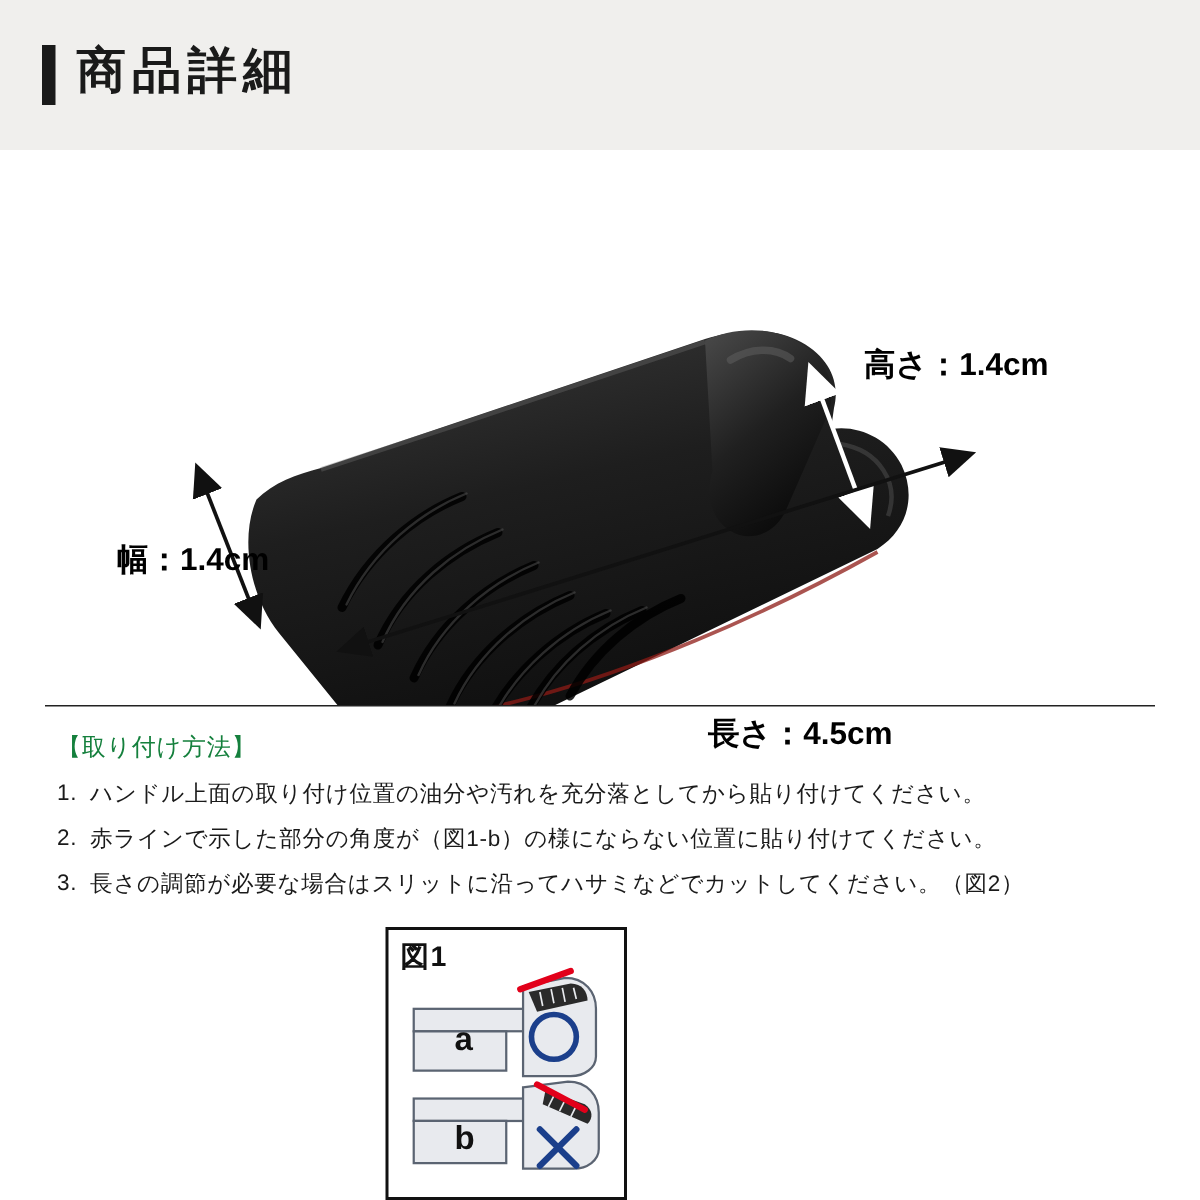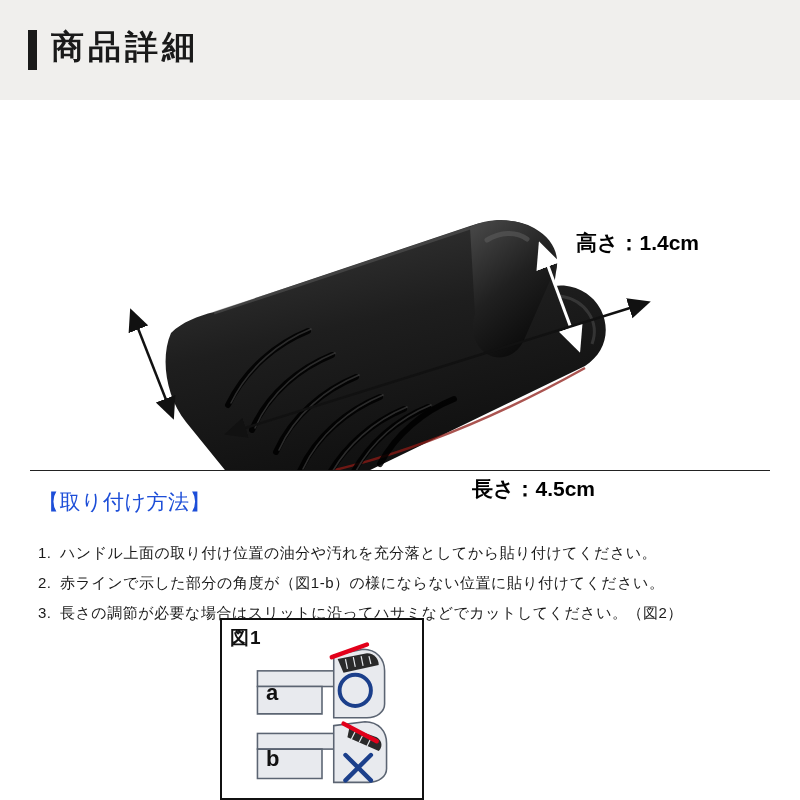--- a/index.html
+++ b/index.html
@@ -85,23 +85,23 @@
   }
 
   
   .instructions {
     position: absolute;
     left: 38px;
     top: 488px;
     width: 730px;
   }
   .instr-title {
-    font-size: 21px;
-    color: #1d4ed8;
-    margin-bottom: 28px;
+    font-size: 16px;
+    color: #15803d;
+    margin-bottom: 11px;
     letter-spacing: 0.5px;
   }
   .instr-item {
     font-size: 15px;
     color: #1a1a1a;
     margin-bottom: 11px;
     letter-spacing: 0.5px;
     display: flex;
   }
   .instr-num {
@@ -115,25 +115,26 @@
     position: absolute;
     left: 220px;
     top: 618px;
     width: 360px;
     height: 182px;
     display: flex;
     gap: 20px;
   }
   .fig-box {
     position: relative;
-    width: 204px;
+    width: 161px;
     height: 182px;
     border: 2px solid #111;
     box-sizing: border-box;
     background: #ffffff;
+    margin-left: 37px;
   }
   .fig-label {
     position: absolute;
     left: 8px;
     top: 5px;
     font-size: 19px;
     font-weight: bold;
     color: #111;
     letter-spacing: 1px;
   }
@@ -238,20 +239,21 @@
     </g>
 
     <line x1="541" y1="147" x2="578" y2="247" stroke="#ffffff" stroke-width="3" marker-start="url(#arrowStartW)" marker-end="url(#arrowEndW)"></line>
 
     <line x1="132" y1="213" x2="172" y2="315" stroke="#111" stroke-width="2.5" marker-start="url(#arrowStart)" marker-end="url(#arrowEnd)"></line>
 
     <line x1="229" y1="333" x2="646" y2="203" stroke="#111" stroke-width="2.5" marker-start="url(#arrowStart)" marker-end="url(#arrowEnd)"></line>
   </svg>
 
   <div class="dim-label dim-height">高さ：1.4cm</div>
+  <div class="dim-label dim-width">幅：1.4cm</div>
   <div class="dim-label dim-length">長さ：4.5cm</div>
 </div>
 
 <div class="divider"></div>
 
 <div class="instructions">
   <div class="instr-title">【取り付け方法】</div>
 
   <div class="instr-item">
     <span class="instr-num">1.</span>

